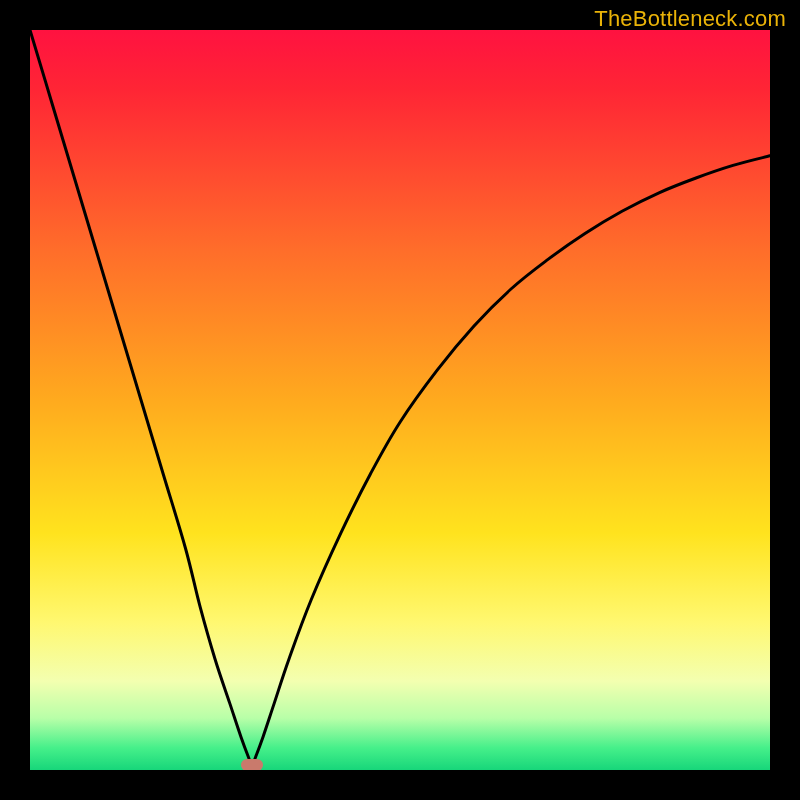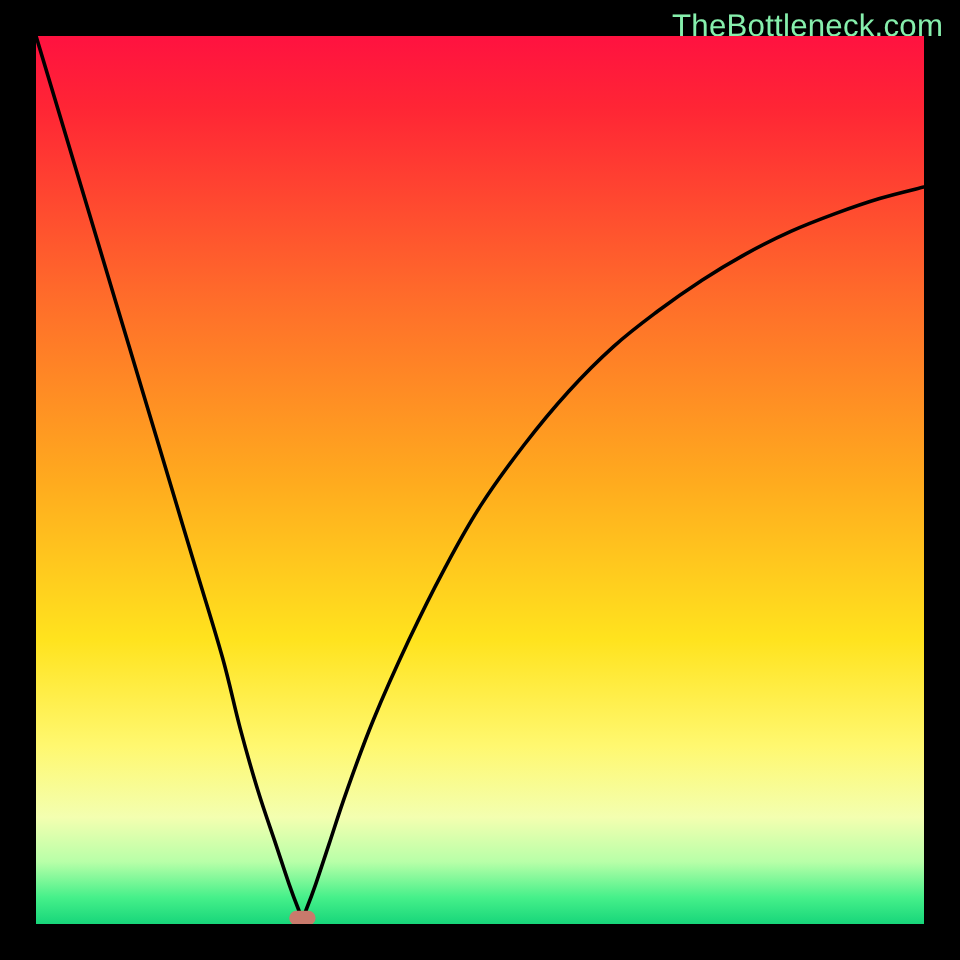--- a/index.html
+++ b/index.html
@@ -35,22 +35,22 @@
   .curve-svg {
     position: absolute;
     top: 0; left: 0;
     width: 100%;
     height: 100%;
   }
   .watermark {
     position: absolute;
     top: 6px;
     right: 14px;
-    color: #86efac;
-    font-size: 26px;
+    color: #eab308;
+    font-size: 22px;
     font-weight: 500;
     letter-spacing: 0.2px;
   }
   .marker {
     position: absolute;
     width: 22px;
     height: 12px;
     border-radius: 6px;
     transform: translate(-50%, -50%);
   }

